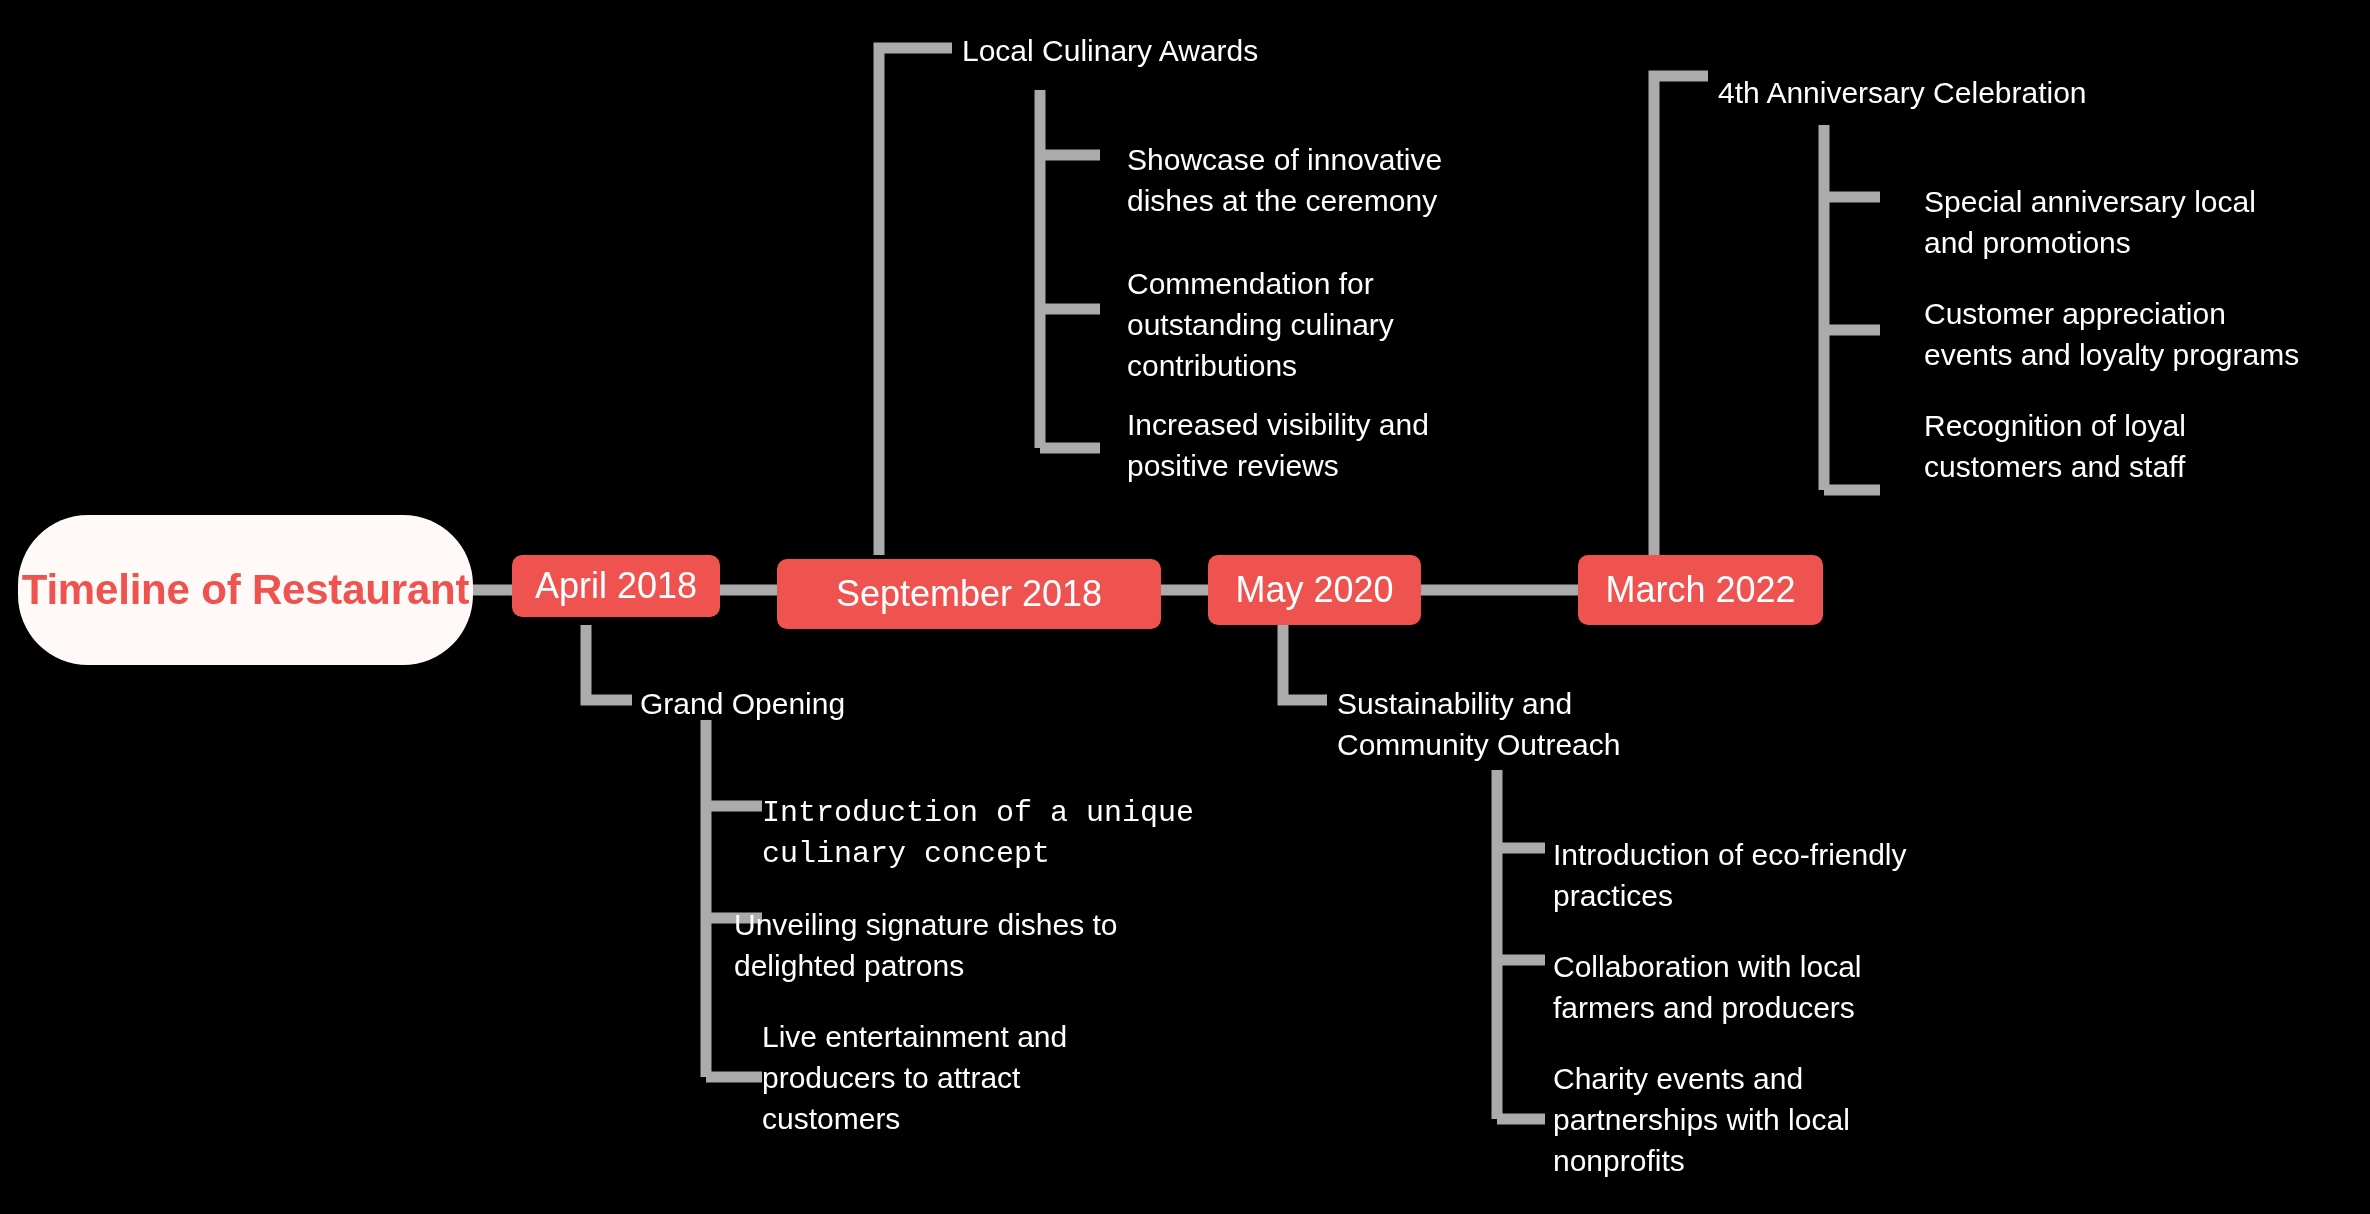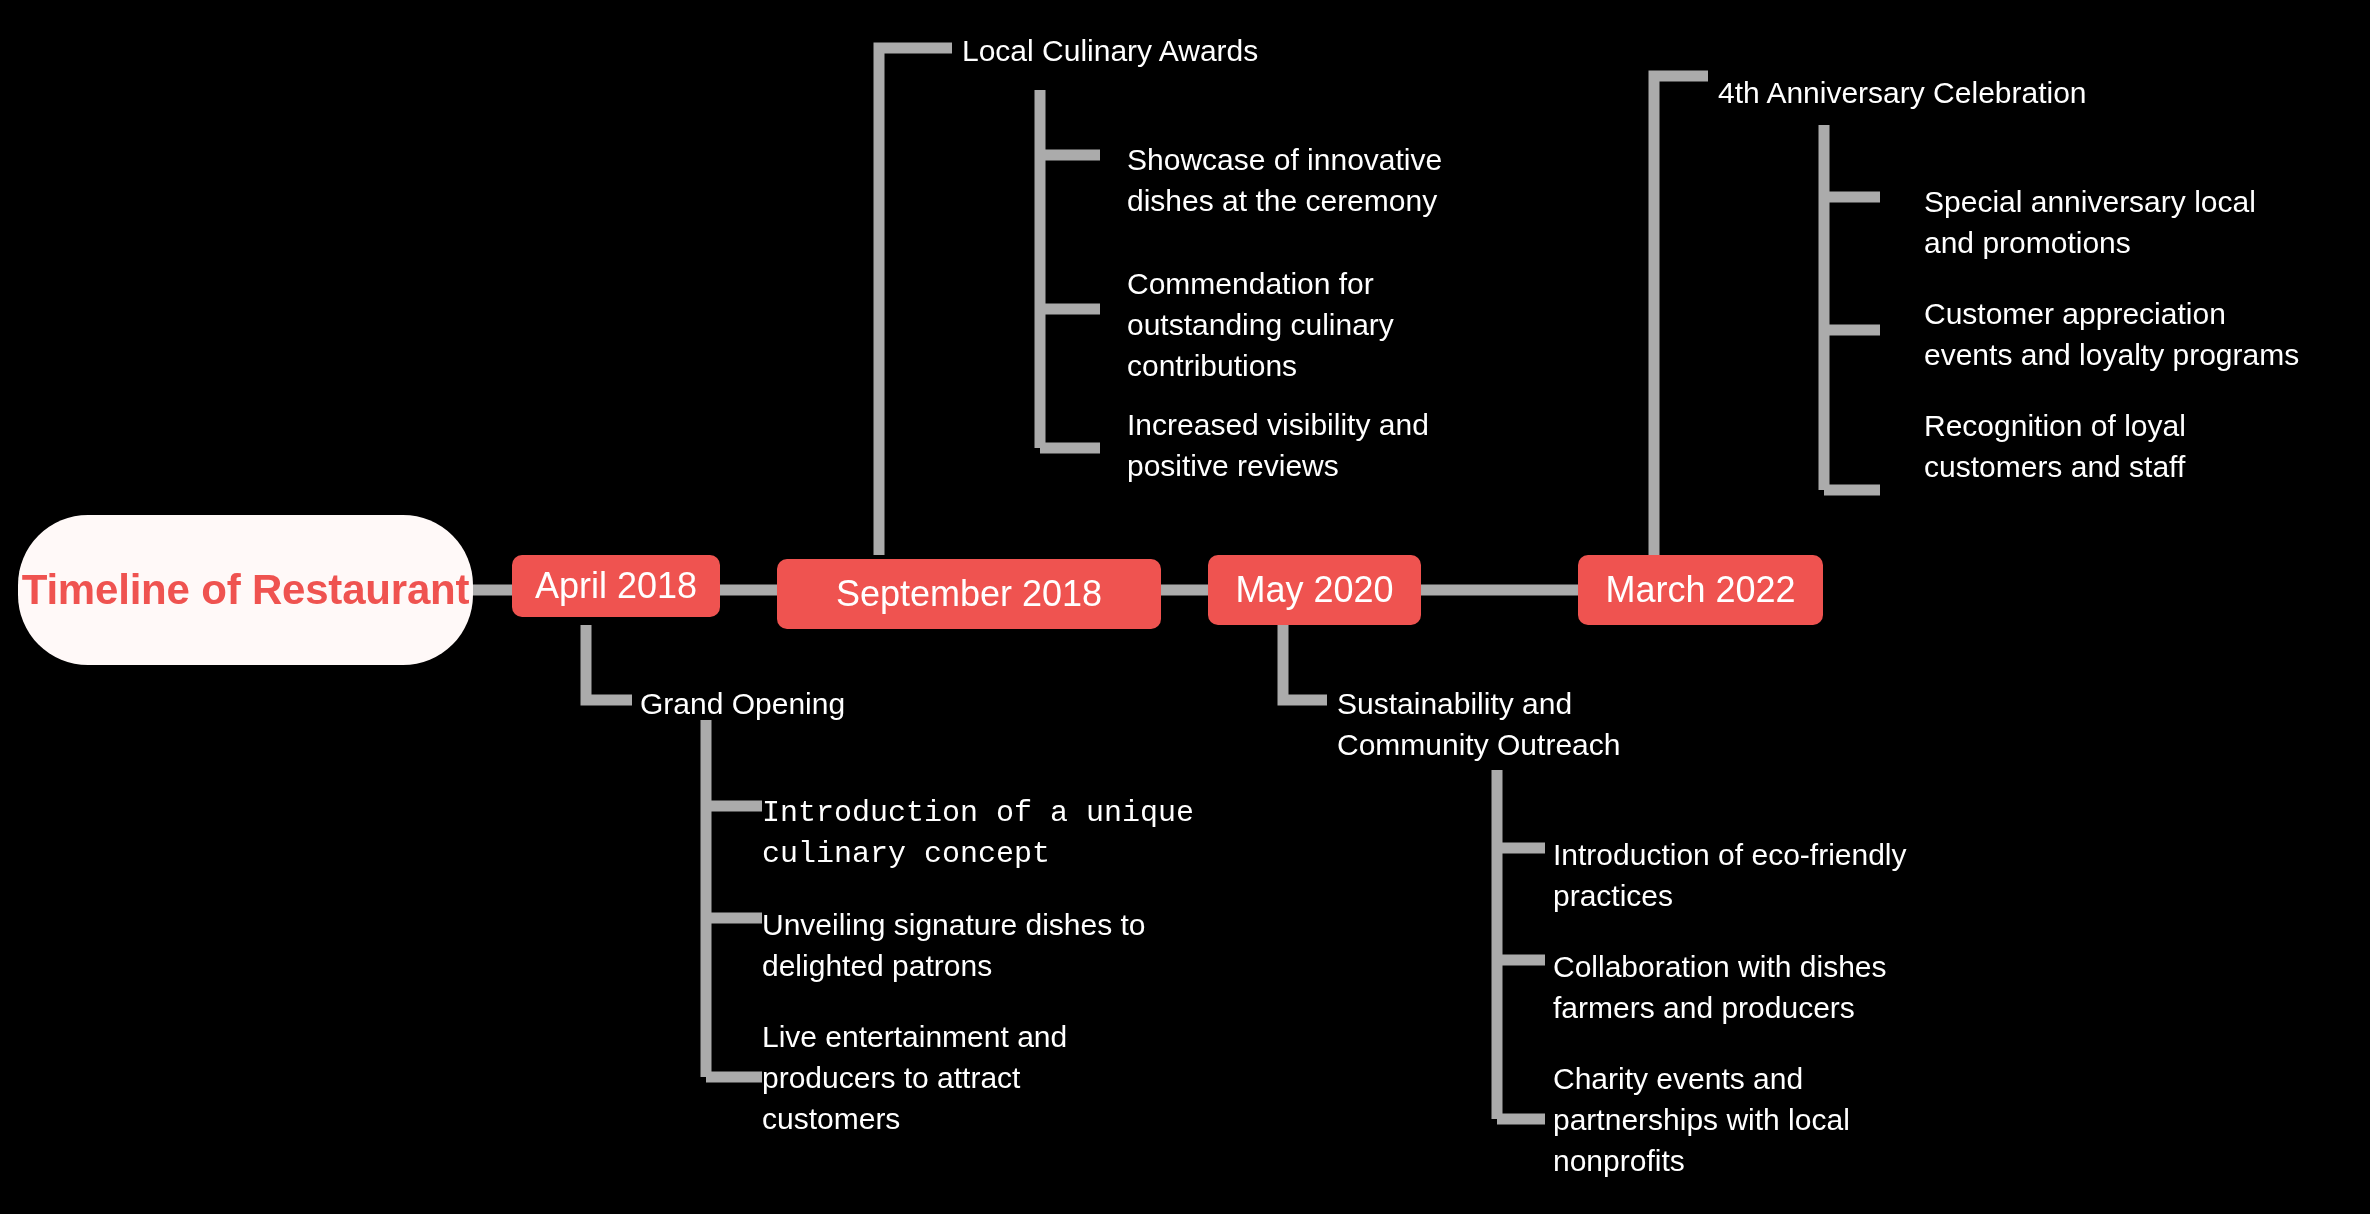--- a/index.html
+++ b/index.html
@@ -144,27 +144,27 @@
 
   <div class="detail-label" style="left:1924px; top:182px;">Special anniversary local
 and promotions</div>
   <div class="detail-label" style="left:1924px; top:294px;">Customer appreciation
 events and loyalty programs</div>
   <div class="detail-label" style="left:1924px; top:406px;">Recognition of loyal
 customers and staff</div>
 
   <div class="detail-label" style="left:762px; top:793px;font-family:Liberation Mono, monospace;">Introduction of a unique
 culinary concept</div>
-  <div class="detail-label" style="left:762px; top:905px;">Unveiling signature dishes to
+  <div class="detail-label" style="left:734px; top:905px;">Unveiling signature dishes to
 delighted patrons</div>
   <div class="detail-label" style="left:762px; top:1017px;">Live entertainment and
 producers to attract
 customers</div>
 
   <div class="detail-label" style="left:1553px; top:835px;">Introduction of eco-friendly
 practices</div>
-  <div class="detail-label" style="left:1553px; top:947px;">Collaboration with dishes
+  <div class="detail-label" style="left:1553px; top:947px;">Collaboration with local
 farmers and producers</div>
   <div class="detail-label" style="left:1553px; top:1059px;">Charity events and
 partnerships with local
 nonprofits</div>
 
 </div>
 
 </body></html>

